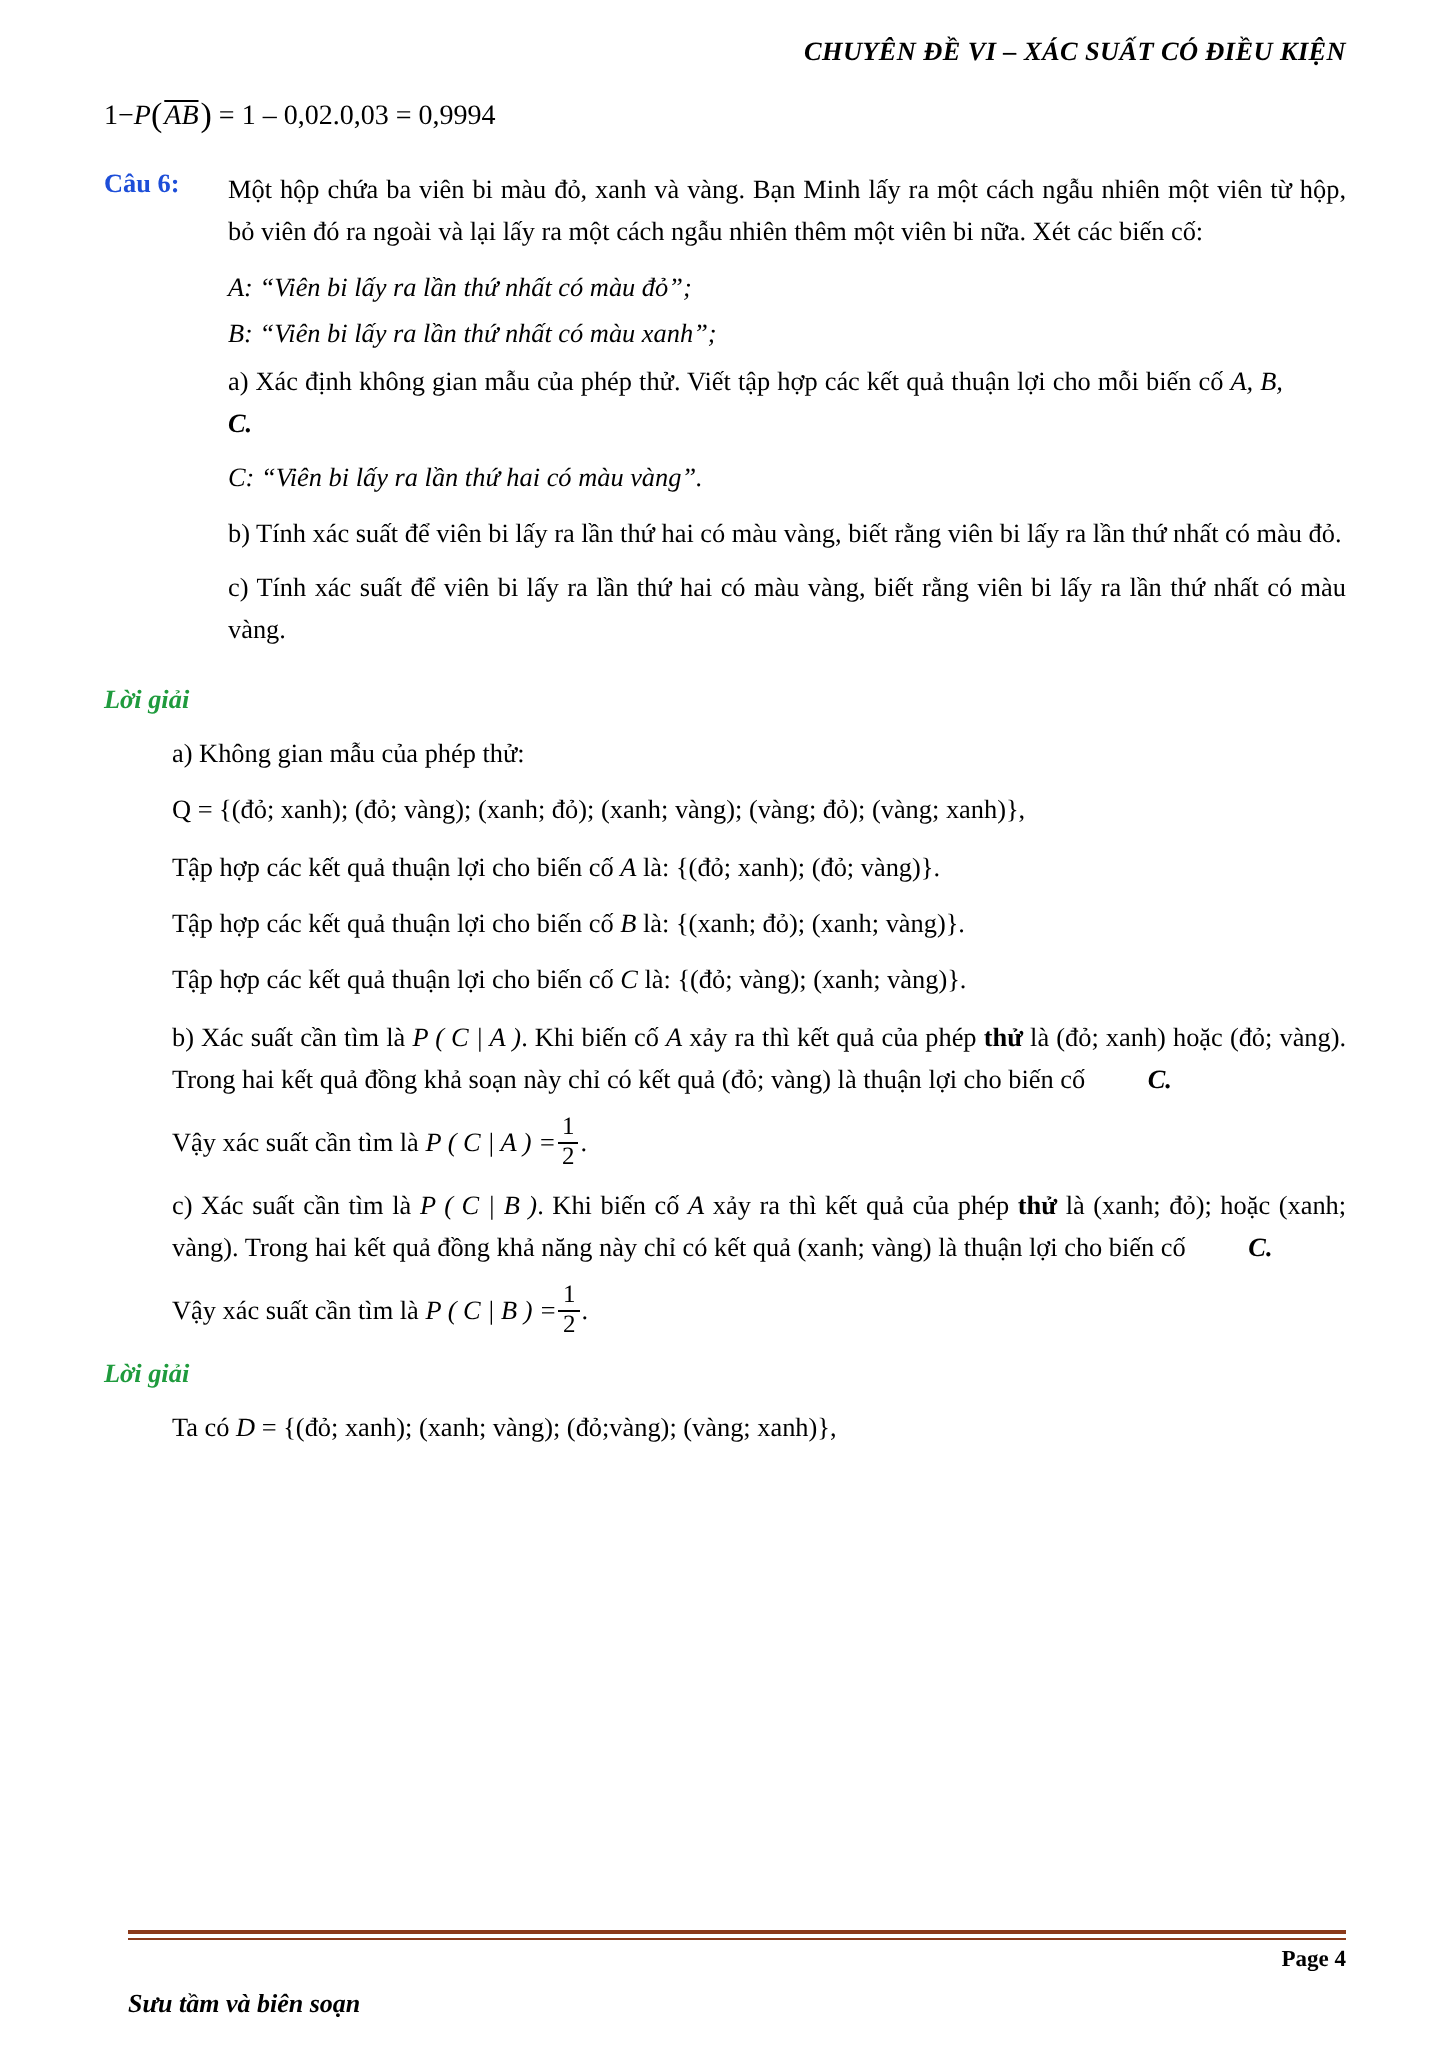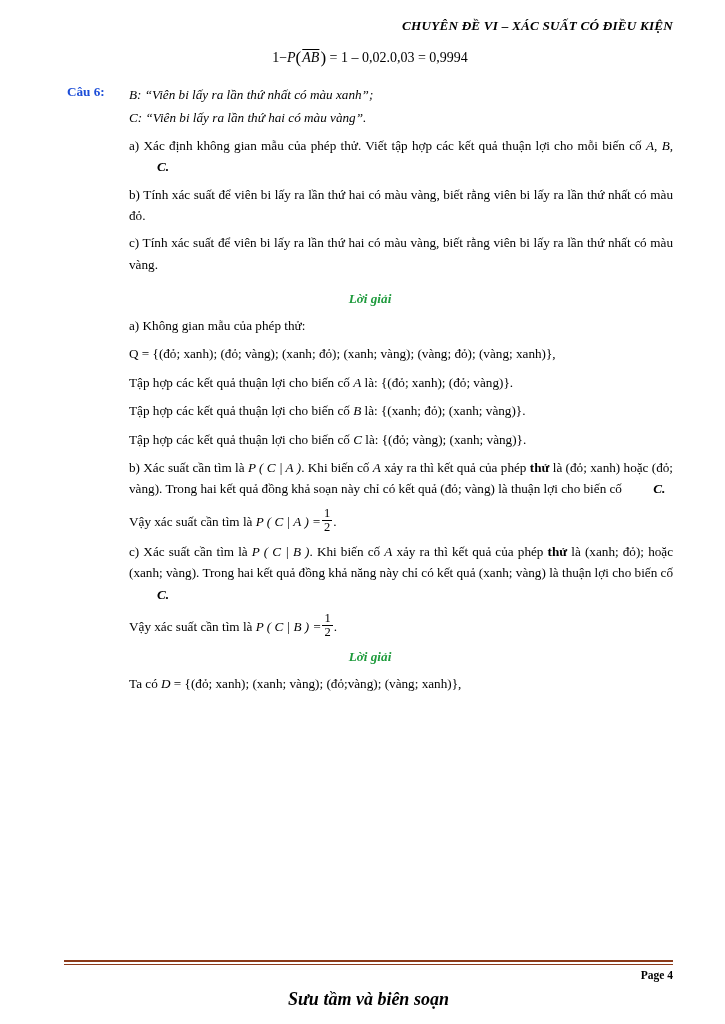--- a/index.html
+++ b/index.html
@@ -13,32 +13,31 @@
     font-family: "Liberation Serif", serif;
     color: #000000;
     position: relative;
     overflow: hidden;
   }
   .page {
     position: relative;
     width: 725px;
     height: 1024px;
     box-sizing: border-box;
-    padding: 18px 52px 0 67px;
+    padding: 18px 52px 0 52px;
   }
   .header-title {
     text-align: right;
     font-weight: bold;
     font-style: italic;
     font-size: 13.2px;
     letter-spacing: 0.2px;
     margin-bottom: 14px;
   }
   .formula-line {
-    text-align: center;
     font-size: 14px;
     margin: 4px 0 16px 0;
     font-family: "Liberation Serif", serif;
   }
   .math {
     font-family: "Liberation Serif", serif;
     font-style: italic;
   }
   .upright {
     font-style: normal;
@@ -91,26 +90,25 @@
   .qbody p {
     margin: 0 0 6px 0;
   }
   .qbody p.tight {
     margin-bottom: 2px;
   }
   .loigiai {
     color: #1F9B3D;
     font-weight: bold;
     font-style: italic;
-    text-align: center;
     font-size: 13.2px;
     margin: 10px 0 8px 0;
   }
   .indent-body {
-    margin-left: 62px;
+    margin-left: 34px;
     font-size: 13.2px;
     line-height: 1.62;
     text-align: justify;
   }
   .indent-body p {
     margin: 0 0 7px 0;
   }
   .footer {
     position: absolute;
     left: 64px;
@@ -126,50 +124,52 @@
     border: none;
     border-top: 1px solid #8b3a1a;
     margin: 0 0 4px 0;
   }
   .page-num {
     text-align: right;
     font-weight: bold;
     font-size: 11.5px;
   }
   .footer-note {
-    text-align: center;
-    font-weight: bold;
-    font-style: italic;
-    font-size: 18px;
+    text-align: left;
+    font-weight: bold;
+    font-style: italic;
+    font-size: 13px;
     margin-top: 8px;
   }
   .nowrap { white-space: nowrap; }
   .sp { display: inline-block; width: 28px; }
 </style>
 </head>
 <body>
 
 <div class="page">
 
   <div class="header-title">CHUYÊN ĐỀ VI – XÁC SUẤT CÓ ĐIỀU KIỆN</div>
 
   <div class="formula-line">
     <span class="upright">1</span><span class="upright">−</span><span class="math">P</span><span class="paren-big">(</span><span class="math overline">AB</span><span class="paren-big">)</span>&nbsp;<span class="upright">= 1 – 0,02.0,03 = 0,9994</span>
   </div>
 
   <div class="qrow">
     <div class="qlabel">Câu 6:</div>
     <div class="qbody">
+      <p>Một hộp chứa ba viên bi màu đỏ, xanh và vàng. Bạn Minh lấy ra một cách ngẫu nhiên một viên từ hộp, bỏ viên đó ra ngoài và lại lấy ra một cách ngẫu nhiên thêm một viên bi nữa. Xét các biến cố:</p>
+      <p class="tight"><span class="math">A: “Viên bi lấy ra lần thứ nhất có màu đỏ”;</span></p>
       <p class="tight"><span class="math">B: “Viên bi lấy ra lần thứ nhất có màu xanh”;</span></p>
-      <p><span class="math">C: “Viên bi lấy ra lần thứ hai có màu vàng”.</span></p>
       <p>
         <span>a) Xác định không gian mẫu của phép thử. Viết tập hợp các kết quả thuận lợi cho mỗi biến cố</span>
         <span class="math">A, B,</span>
         <span class="sp"></span><span class="math" style="font-weight:bold">C.</span>
       </p>
+      <p><span class="math">C: “Viên bi lấy ra lần thứ hai có màu vàng”.</span></p>
       <p>b) Tính xác suất để viên bi lấy ra lần thứ hai có màu vàng, biết rằng viên bi lấy ra lần thứ nhất có màu đỏ.</p>
       <p>c) Tính xác suất để viên bi lấy ra lần thứ hai có màu vàng, biết rằng viên bi lấy ra lần thứ nhất có màu vàng.</p>
     </div>
   </div>
 
   <div class="loigiai">Lời giải</div>
 
   <div class="indent-body">
     <p>a) Không gian mẫu của phép thử:</p>
     <p>Q = {(đỏ; xanh); (đỏ; vàng); (xanh; đỏ); (xanh; vàng); (vàng; đỏ); (vàng; xanh)},</p>

